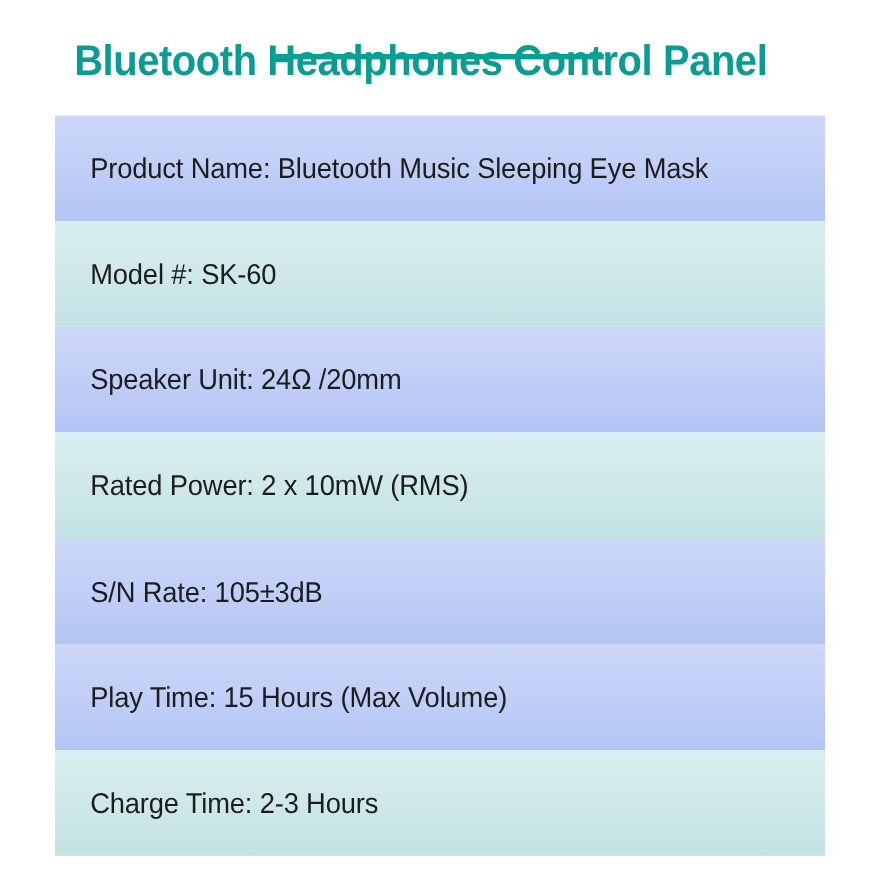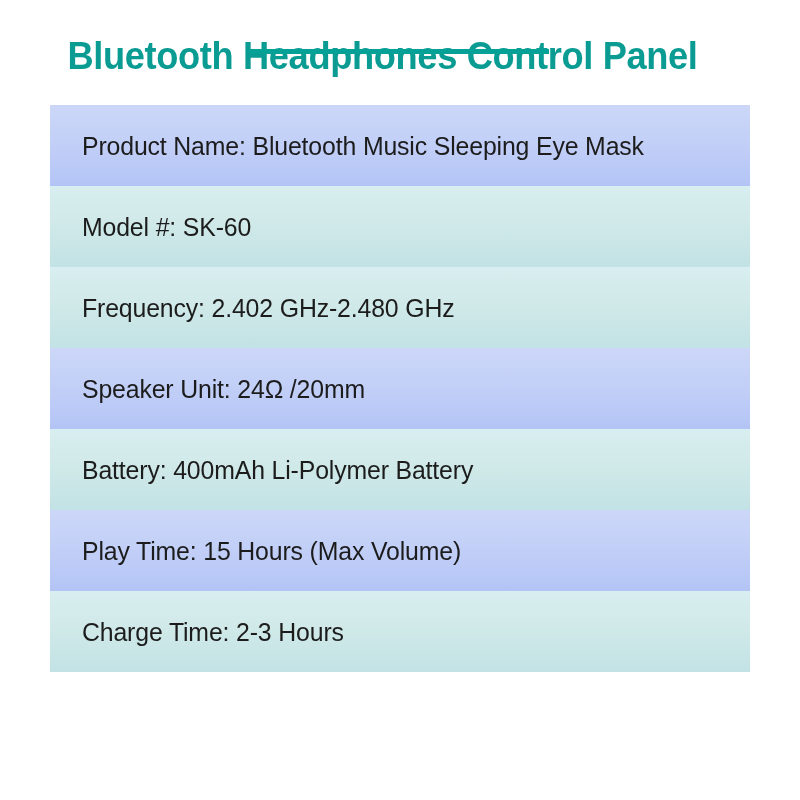--- a/index.html
+++ b/index.html
@@ -49,21 +49,21 @@
     height: 5px;
     background: #05a096;
   }
 
   
   .spec-table {
     position: absolute;
     left: 50px;
     top: 105px;
     width: 700px;
-    height: 567px;
+    height: 673px;
     display: flex;
     flex-direction: column;
   }
   .spec-row {
     flex: 1 1 0;
     display: flex;
     align-items: center;
     padding-left: 32px;
     box-sizing: border-box;
     overflow: hidden;
@@ -103,28 +103,28 @@
   </div>
   <div class="title-underline"></div>
 
   <div class="spec-table">
       <div class="spec-row tone-blue">
         <span class="spec-text">Product Name: Bluetooth Music Sleeping Eye Mask</span>
       </div>
       <div class="spec-row tone-mint">
         <span class="spec-text">Model #: SK-60</span>
       </div>
-      <div class="spec-row tone-mint">
-        <span class="spec-text">Frequency: 2.402 GHz-2.480 GHz</span>
-      </div>
       <div class="spec-row tone-blue">
         <span class="spec-text">Speaker Unit: 24Ω /20mm</span>
       </div>
       <div class="spec-row tone-mint">
-        <span class="spec-text">Battery: 400mAh Li-Polymer Battery</span>
+        <span class="spec-text">Rated Power: 2 x 10mW (RMS)</span>
+      </div>
+      <div class="spec-row tone-blue">
+        <span class="spec-text">S/N Rate: 105±3dB</span>
       </div>
       <div class="spec-row tone-blue">
         <span class="spec-text">Play Time: 15 Hours (Max Volume)</span>
       </div>
       <div class="spec-row tone-mint">
         <span class="spec-text">Charge Time: 2-3 Hours</span>
       </div>
     </div>
 
 </div>

